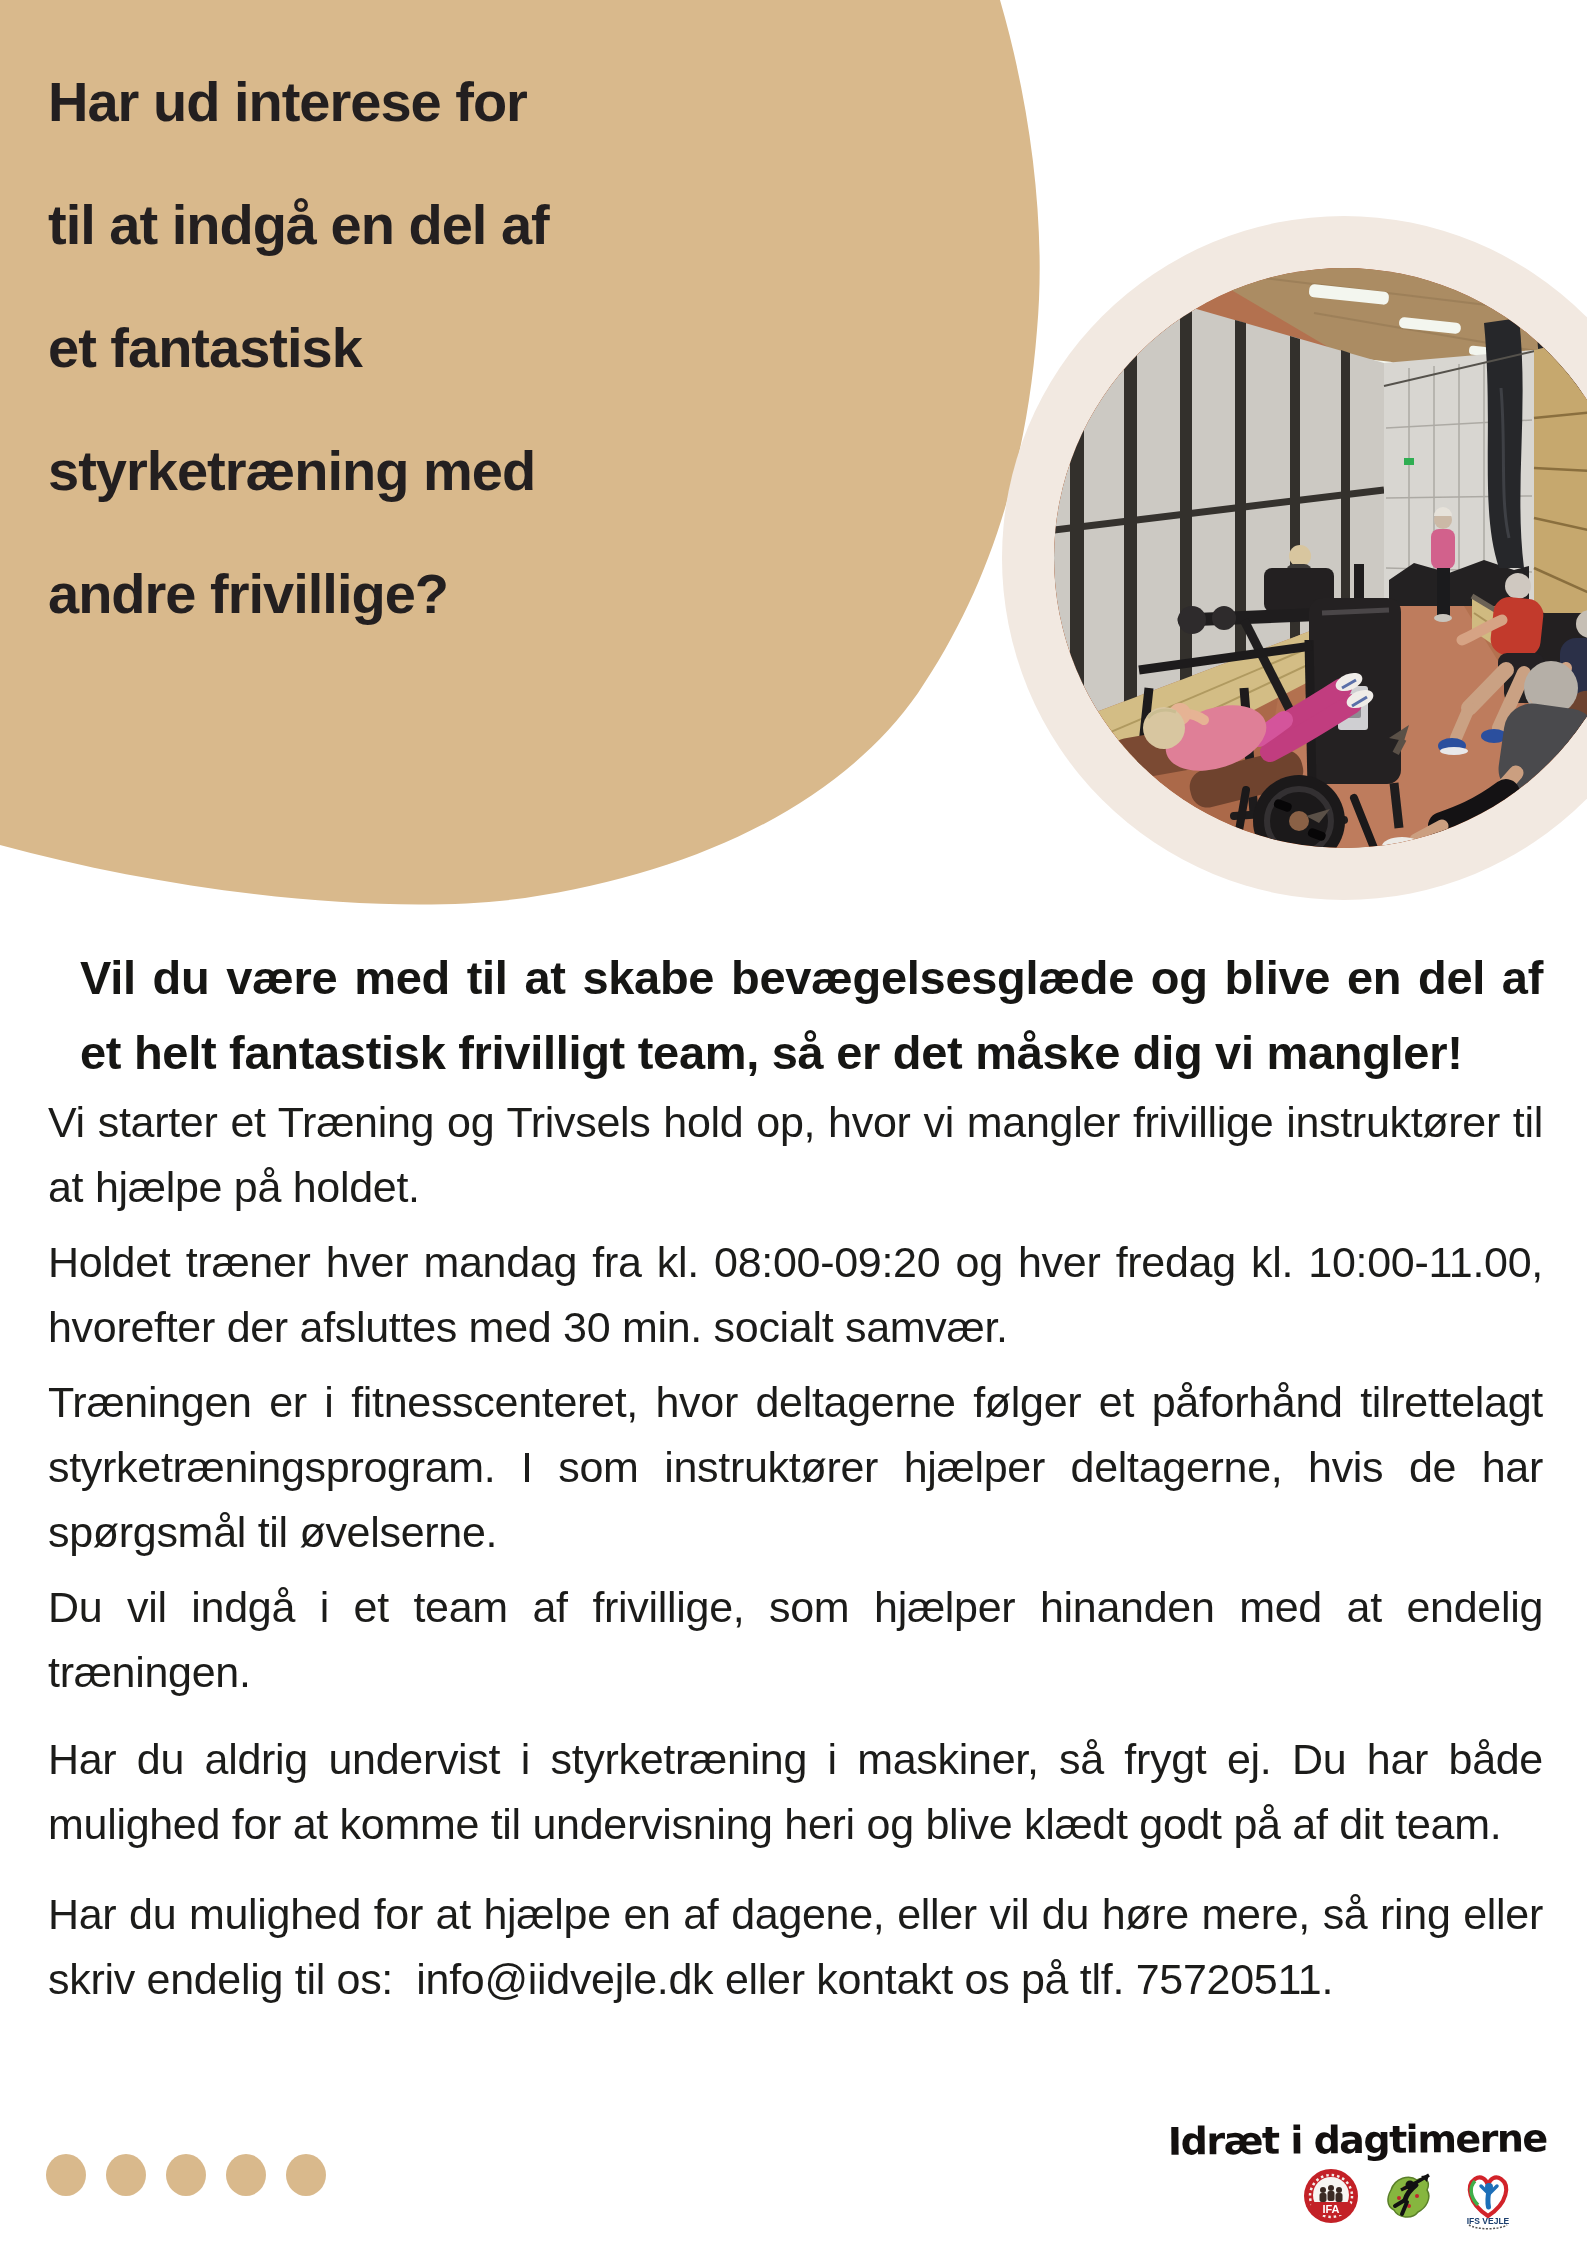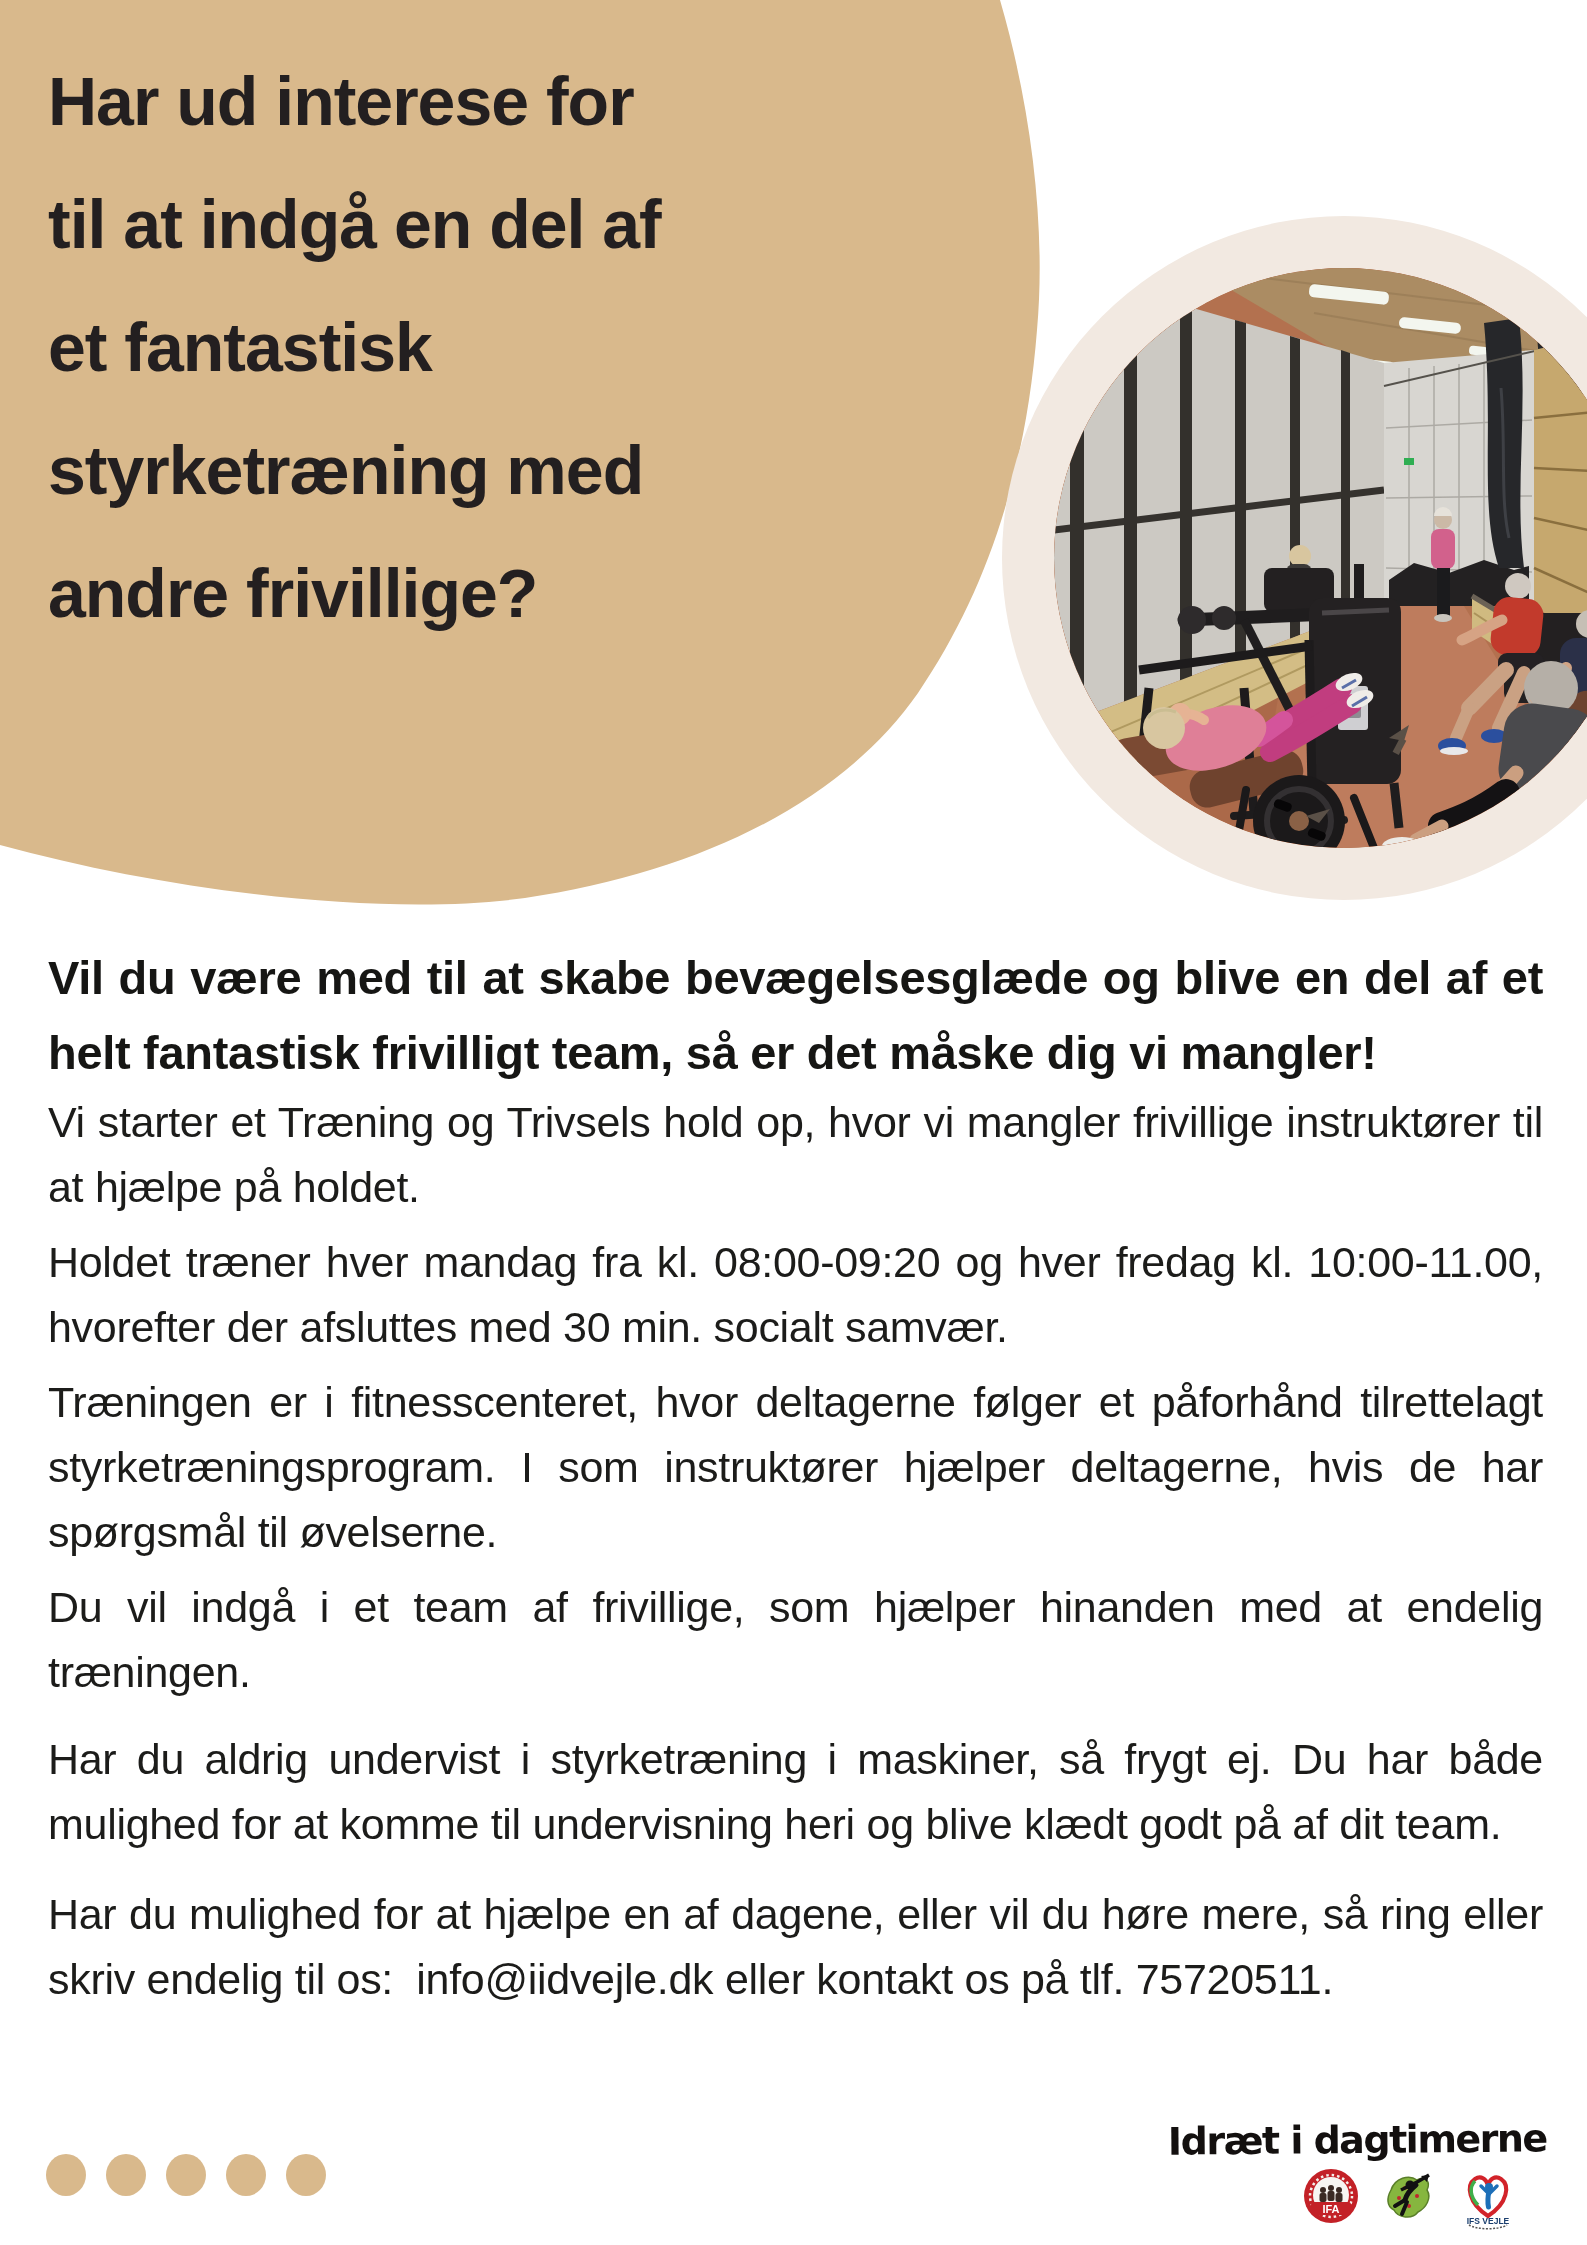--- a/index.html
+++ b/index.html
@@ -8,41 +8,41 @@
     width:1587px;height:2245px;
     background:#ffffff;
     overflow:hidden;
     font-family:"Liberation Sans",sans-serif;
   }
   
   .blob{position:absolute;left:0;top:0;width:1100px;height:915px;}
   
   .headline{
     position:absolute;left:48px;top:40px;width:1000px;margin:0;
-    font-weight:700;font-size:68px;line-height:123px;
+    font-weight:700;font-size:56px;line-height:123px;
     letter-spacing:-1px;color:#231f20;
   }
   .headline span{display:block;}
   
   .photo-ring{
     position:absolute;left:1002px;top:216px;width:684px;height:684px;
     border-radius:50%;background:#f2e9e1;
   }
   .photo{
     position:absolute;left:52px;top:52px;width:580px;height:580px;
     border-radius:50%;overflow:hidden;background:#b3714f;
   }
   .photo svg{display:block;}
   
   .content{
     position:absolute;left:48px;top:940px;width:1495px;
     color:#1c1c1a;text-align:justify;
   }
   .content p{margin:0 0 10px 0;font-size:43px;line-height:65px;letter-spacing:-0.3px;}
-  .content p.intro{font-weight:700;font-size:47px;line-height:75px;margin-bottom:0;color:#161614;}
+  .content p.intro{font-weight:700;font-size:47px;line-height:75px;margin-bottom:0;color:#161614;margin-left:32px;}
   .content p.gap-md{margin-bottom:22px;}
   .content p.gap-lg{margin-bottom:25px;}
   
   .dots{position:absolute;left:46px;top:2154px;display:flex;gap:20px;}
   .dot{width:40px;height:42px;border-radius:50%;background:#d9b98c;}
   
   .brand-block{position:absolute;right:40px;top:2118px;text-align:right;}
   .brand-title{
     font-family:"DejaVu Sans",sans-serif;
     font-weight:800;font-size:38px;letter-spacing:-1.5px;color:#13100f;

